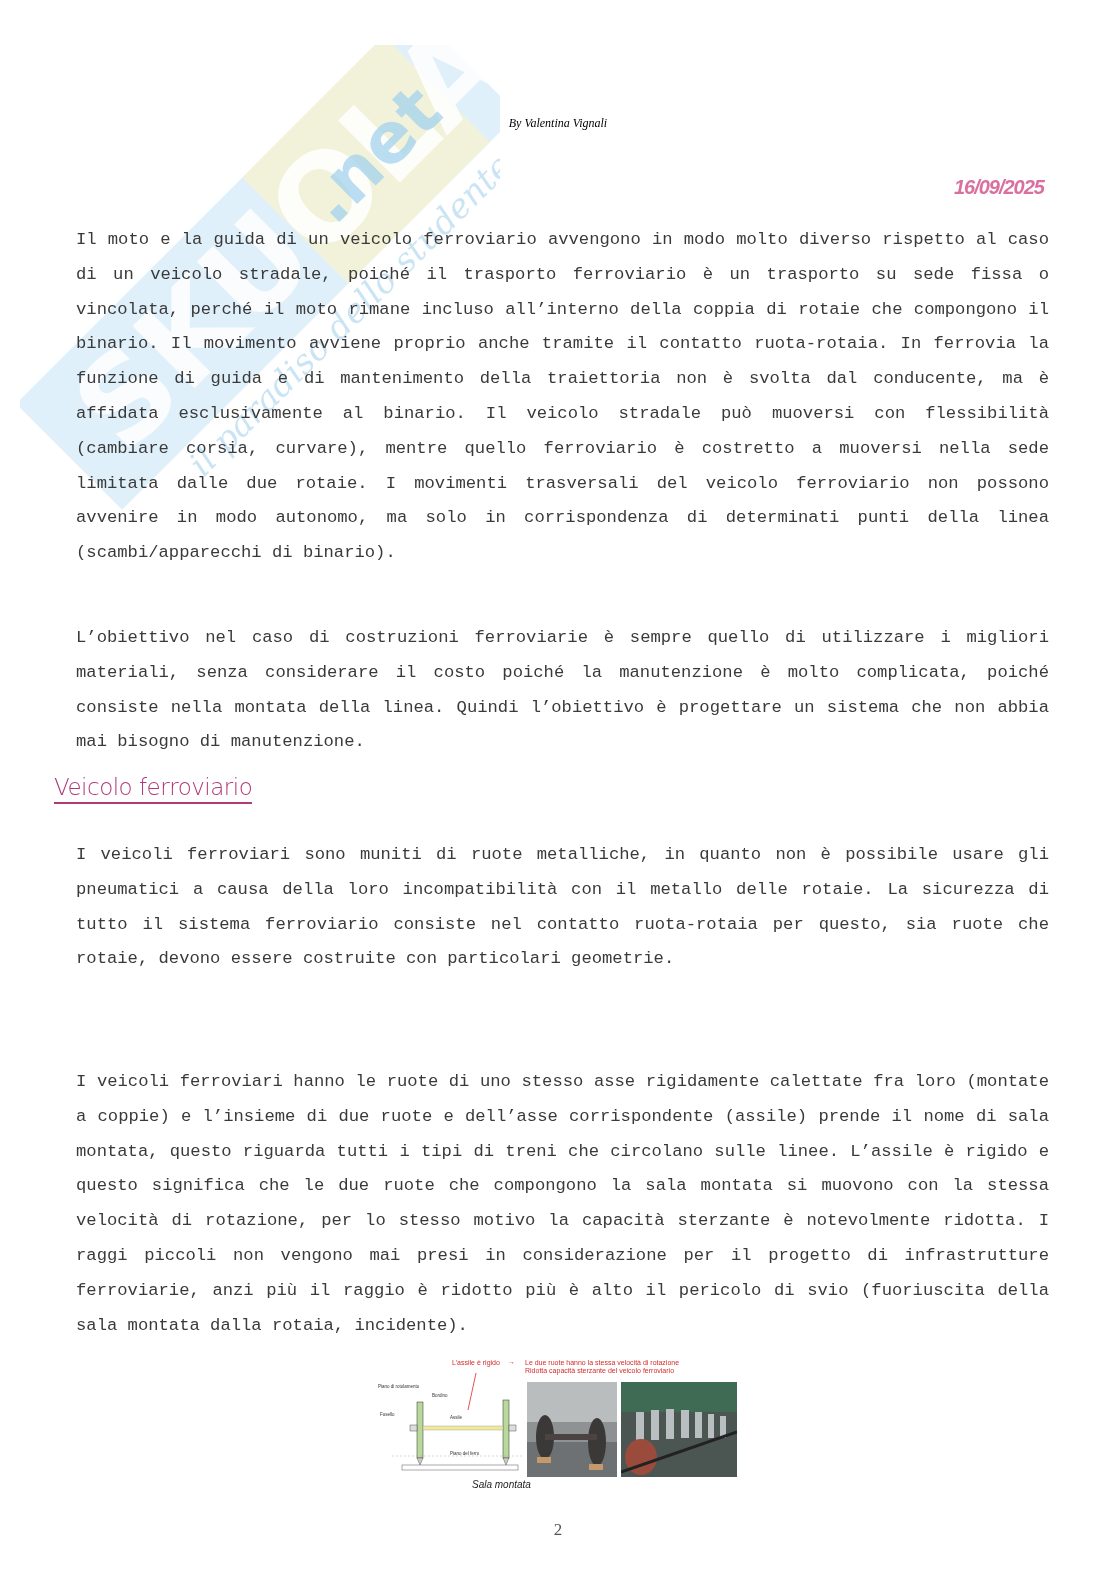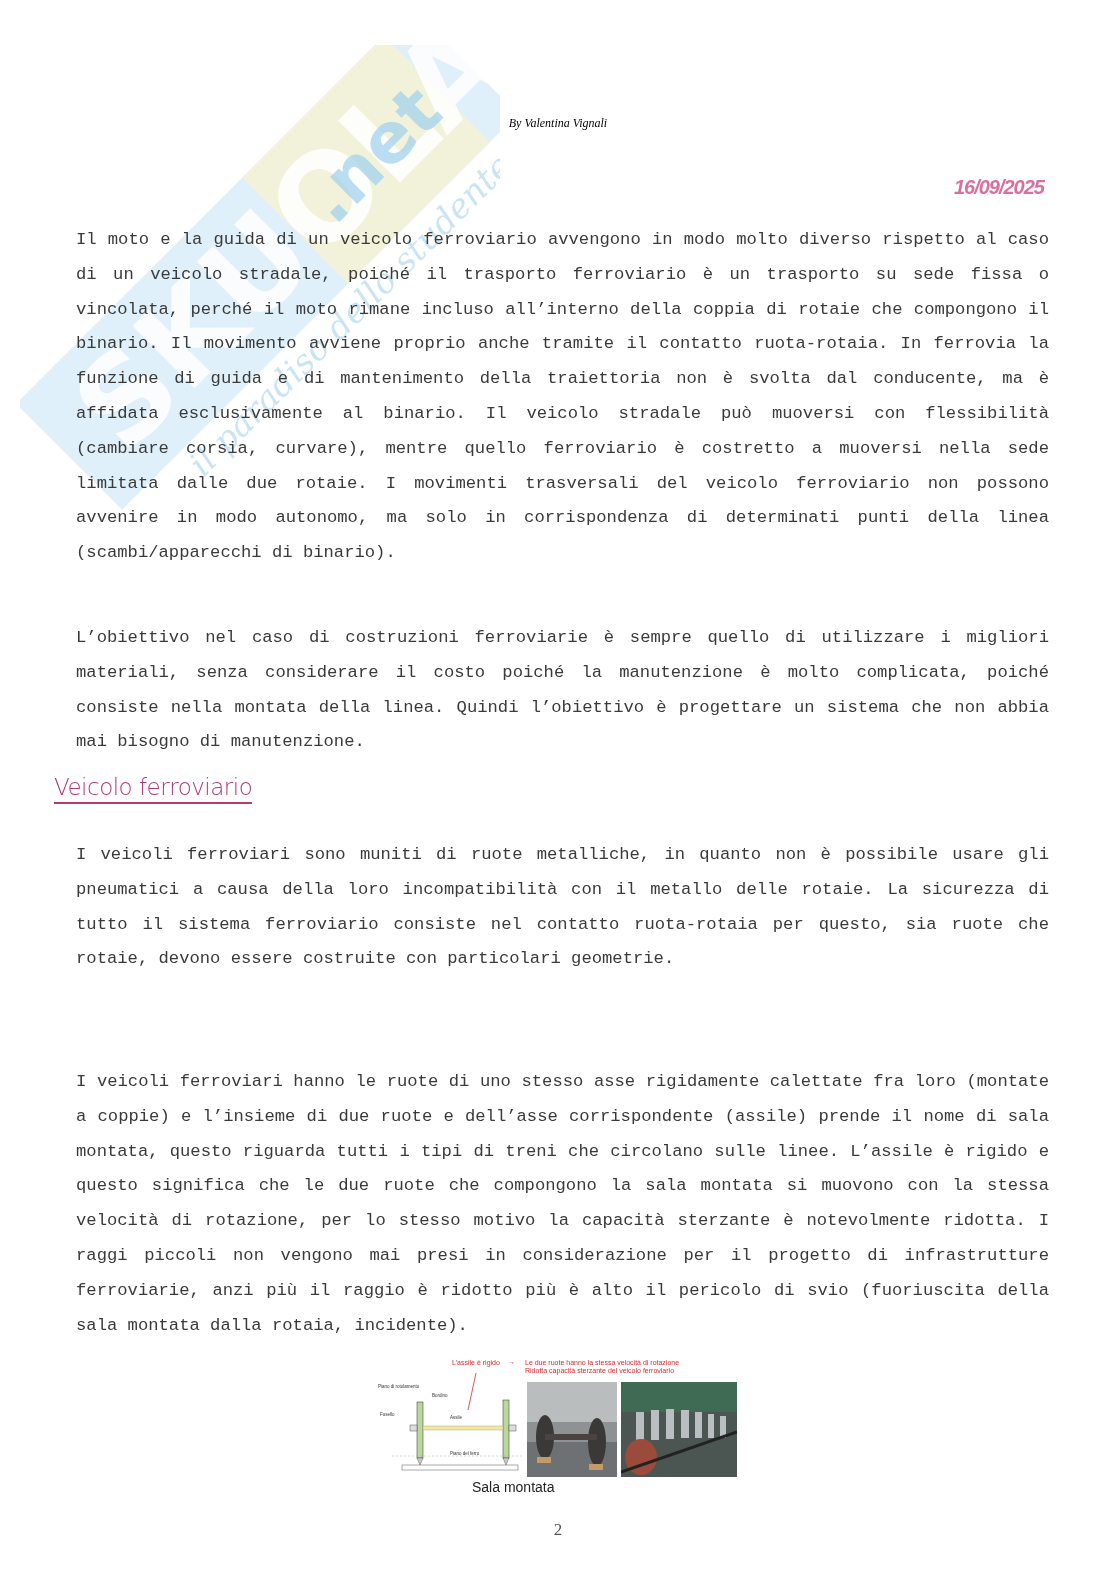--- a/index.html
+++ b/index.html
@@ -28,21 +28,21 @@
   .p2 { top: 613px; }
   .h2 { position: absolute; left: 54px; top: 772px; z-index: 2;
     font-family: "DejaVu Sans", sans-serif; font-weight: 300; font-size: 23px; color: #b03a7a;
     border-bottom: 2px solid #b03a7a; line-height: 30px; letter-spacing: -0.5px; }
   .p3 { top: 830px; font-family: Liberation Mono, monospace; }
   .p4 { top: 1057px; }
 
   .figure { position: absolute; left: 372px; top: 1355px; width: 370px; height: 140px; z-index: 2; }
   .fig-note { position: absolute; font-family: "Liberation Sans", sans-serif; font-size: 7px; color: #d42b2b; white-space: nowrap; }
   .diag-label { position: absolute; font-family: "Liberation Sans", sans-serif; font-size: 4.5px; color: #333; white-space: nowrap; }
-  .caption { position: absolute; left: 100px; top: 124px; font-family: "Liberation Sans", sans-serif; font-size: 14px; color: #222; }
+  .caption { position: absolute; left: 100px; top: 124px; font-family: "Liberation Sans", sans-serif; font-style: italic; font-size: 10px; color: #222; }
   .photo { position: absolute; top: 27px; height: 95px; overflow: hidden; }
   .page-num { position: absolute; left: 0; width: 1116px; top: 1520px; text-align: center; z-index: 2;
     font-family: "Liberation Serif", serif; font-size: 17px; color: #555; }
 </style>
 </head>
 <body>
 
 <div class="page">
 
   <svg class="watermark" viewBox="0 0 480 470">

